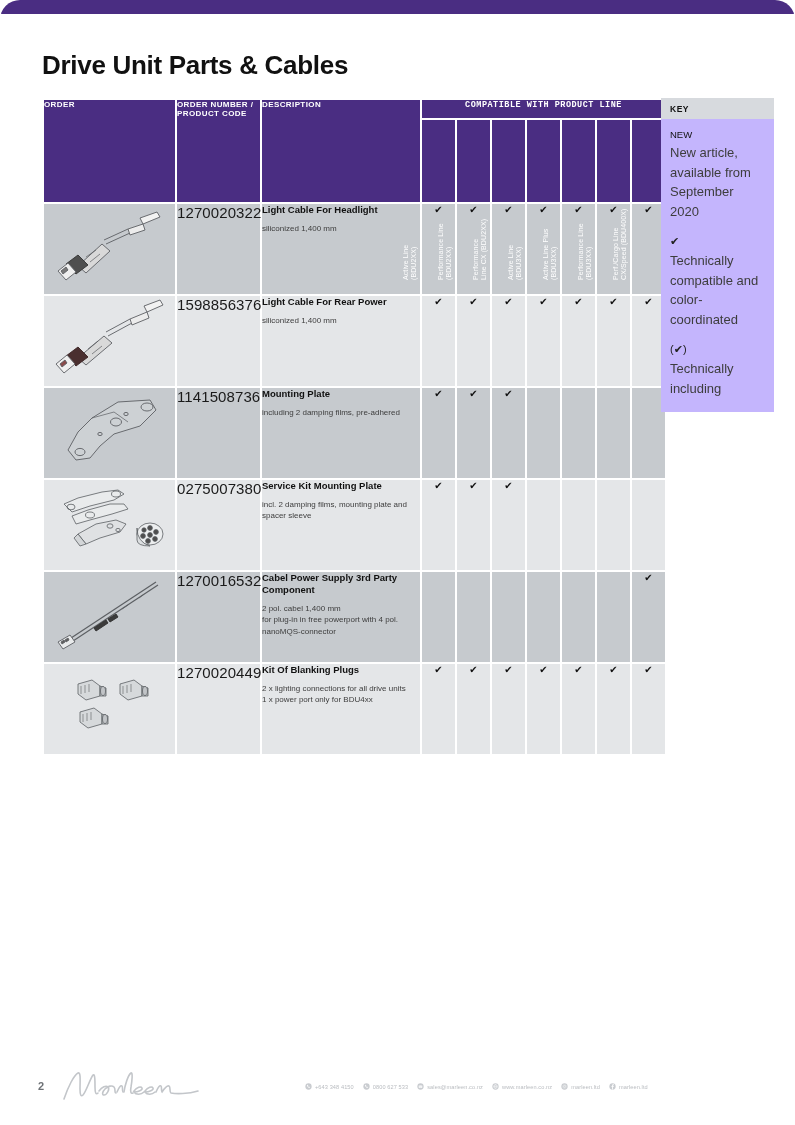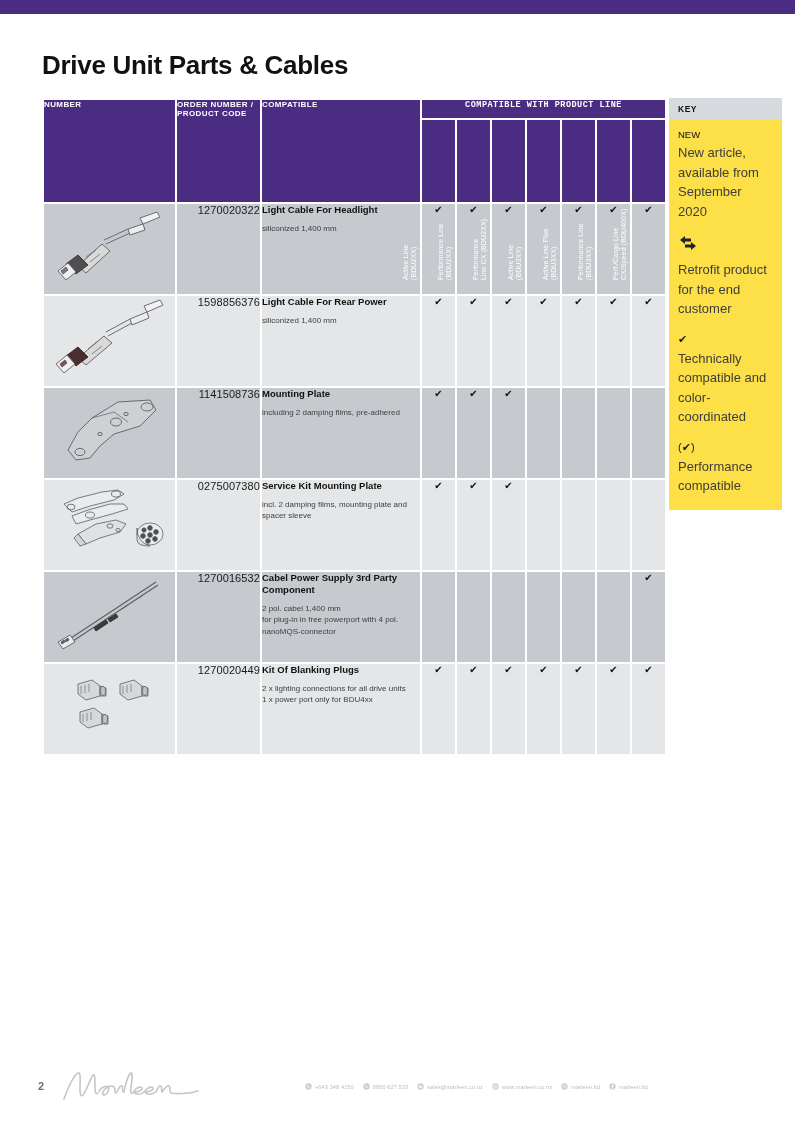--- a/index.html
+++ b/index.html
@@ -2,21 +2,21 @@
 <html><head>
 <meta charset="utf-8">
 <style>
   * { box-sizing: border-box; margin: 0; padding: 0; }
   html, body {
     width: 795px; height: 1125px;
     background: #ffffff;
     font-family: "Liberation Sans", sans-serif;
     -webkit-font-smoothing: antialiased;
   }
-  .page { position: relative; width: 795px; height: 1125px; overflow: hidden; }
+  .page { position: relative; width: 795px; height: 1125px; overflow: hidden; border-radius: 20px; }
 
   
   .top-bar {
     position: absolute; top: 0; left: 0;
     width: 795px; height: 14px;
     background: #4a2d82;
   }
 
   
   .page-title {
@@ -60,37 +60,37 @@
     padding: 0 0 3px 4px;
     display: flex; align-items: flex-end;
     white-space: nowrap;
     letter-spacing: 0.1px;
   }
 
   
   .fig-cell { padding: 0; }
   .fig-box { width: 100%; height: 100%; position: relative; overflow: hidden; }
   .num-cell {
-    font-size: 11px; color: #1a1a1a; text-align: right;
+    font-size: 15px; color: #1a1a1a; text-align: right;
     padding: 9px 9px 0 4px; letter-spacing: 0.1px;
   }
   .desc-cell { padding: 8px 10px 8px 8px; margin-left: 35px; }
   .desc-title { font-size: 9.5px; font-weight: bold; color: #111111; line-height: 1.25; }
   .desc-sub { font-size: 8px; color: #3d3d3d; line-height: 1.45; margin-top: 7px; }
   .chk-cell { text-align: center; padding-top: 7px; font-size: 10px; color: #111; }
 
   .row-a .num-cell, .row-a .desc-cell, .row-a .chk-cell, .row-a .fig-box { background: #c6cace; }
   .row-b .num-cell, .row-b .desc-cell, .row-b .chk-cell, .row-b .fig-box { background: #e4e6e8; }
   .row-a .fig-box { background: #c6cace; }
   .row-b .fig-box { background: #e4e6e8; }
 
   
   .key-panel {
     position: absolute; top: 98px; left: 661px;
-    width: 113px; background: #fde047; margin-left: 8px;
+    width: 113px; background: #c4b5fd;
   }
   .key-head {
     background: #d7dade; color: #111;
     font-size: 8.5px; font-weight: bold; letter-spacing: 0.5px;
     padding: 6px 9px 5px 9px;
   }
   .key-body { padding: 10px 9px 14px 9px; }
   .key-title { font-size: 9.5px; font-weight: normal; color: #111; margin-bottom: 3px; }
   .key-txt { font-size: 13px; color: #3d3d3d; line-height: 1.5; }
   .key-block { margin-bottom: 14px; }
@@ -128,23 +128,23 @@
           <col style="width:33px">
           <col style="width:33px">
         <col style="width:33px">
           <col style="width:33px">
           <col style="width:33px">
           <col style="width:33px">
       </colgroup>
 
       <tbody>
           <tr>
-        <th class="hd" rowspan="2" style="height:96px">NUMBER</th>
+        <th class="hd" rowspan="2" style="height:96px">ORDER</th>
         <th class="hd" rowspan="2">ORDER NUMBER / PRODUCT CODE</th>
-        <th class="hd" rowspan="2">COMPATIBLE</th>
+        <th class="hd" rowspan="2">DESCRIPTION</th>
         <th class="hd-group" colspan="7">COMPATIBLE WITH PRODUCT LINE</th>
       </tr>
 
       <tr>
         <td class="hd-vert">
           <div class="vtxt">
                 <span><span>Active Line</span><br><span>(BDU2XX)</span></span>
               </div>
         </td>
         <td class="hd-vert">
@@ -394,38 +394,29 @@
 
   <div class="key-panel">
     <div class="key-head">KEY</div>
     <div class="key-body">
 
       <div class="key-block">
         <div class="key-title">NEW</div>
         <div class="key-txt">New article, available from September 2020</div>
       </div>
 
-      <div class="key-block">
-        <span class="retro-icon">
-          <svg width="20" height="16" viewBox="0 0 20 16">
-            <path d="M2 5 L7 1 L7 3.5 L13 3.5 L13 6.5 L7 6.5 L7 9 Z" fill="#222"></path>
-            <path d="M18 11 L13 15 L13 12.5 L7 12.5 L7 9.5 L13 9.5 L13 7 Z" fill="#222"></path>
-          </svg>
-        </span>
-        <div class="key-txt">Retrofit product for the end customer</div>
-      </div>
 
       <div class="key-block">
         <span class="key-sym">✔</span>
         <div class="key-txt">Technically compatible and color-coordinated</div>
       </div>
 
       <div class="key-block" style="margin-bottom:0">
         <span class="key-sym">(✔)</span>
-        <div class="key-txt">Performance compatible</div>
+        <div class="key-txt">Technically including</div>
       </div>
 
     </div>
   </div>
 
   <div class="pagenum">2</div>
 
   <div class="logo-sig">
     <svg width="145" height="42" viewBox="0 0 145 42">
       <g fill="none" stroke="#c3c6ca" stroke-width="1.6" stroke-linecap="round">

